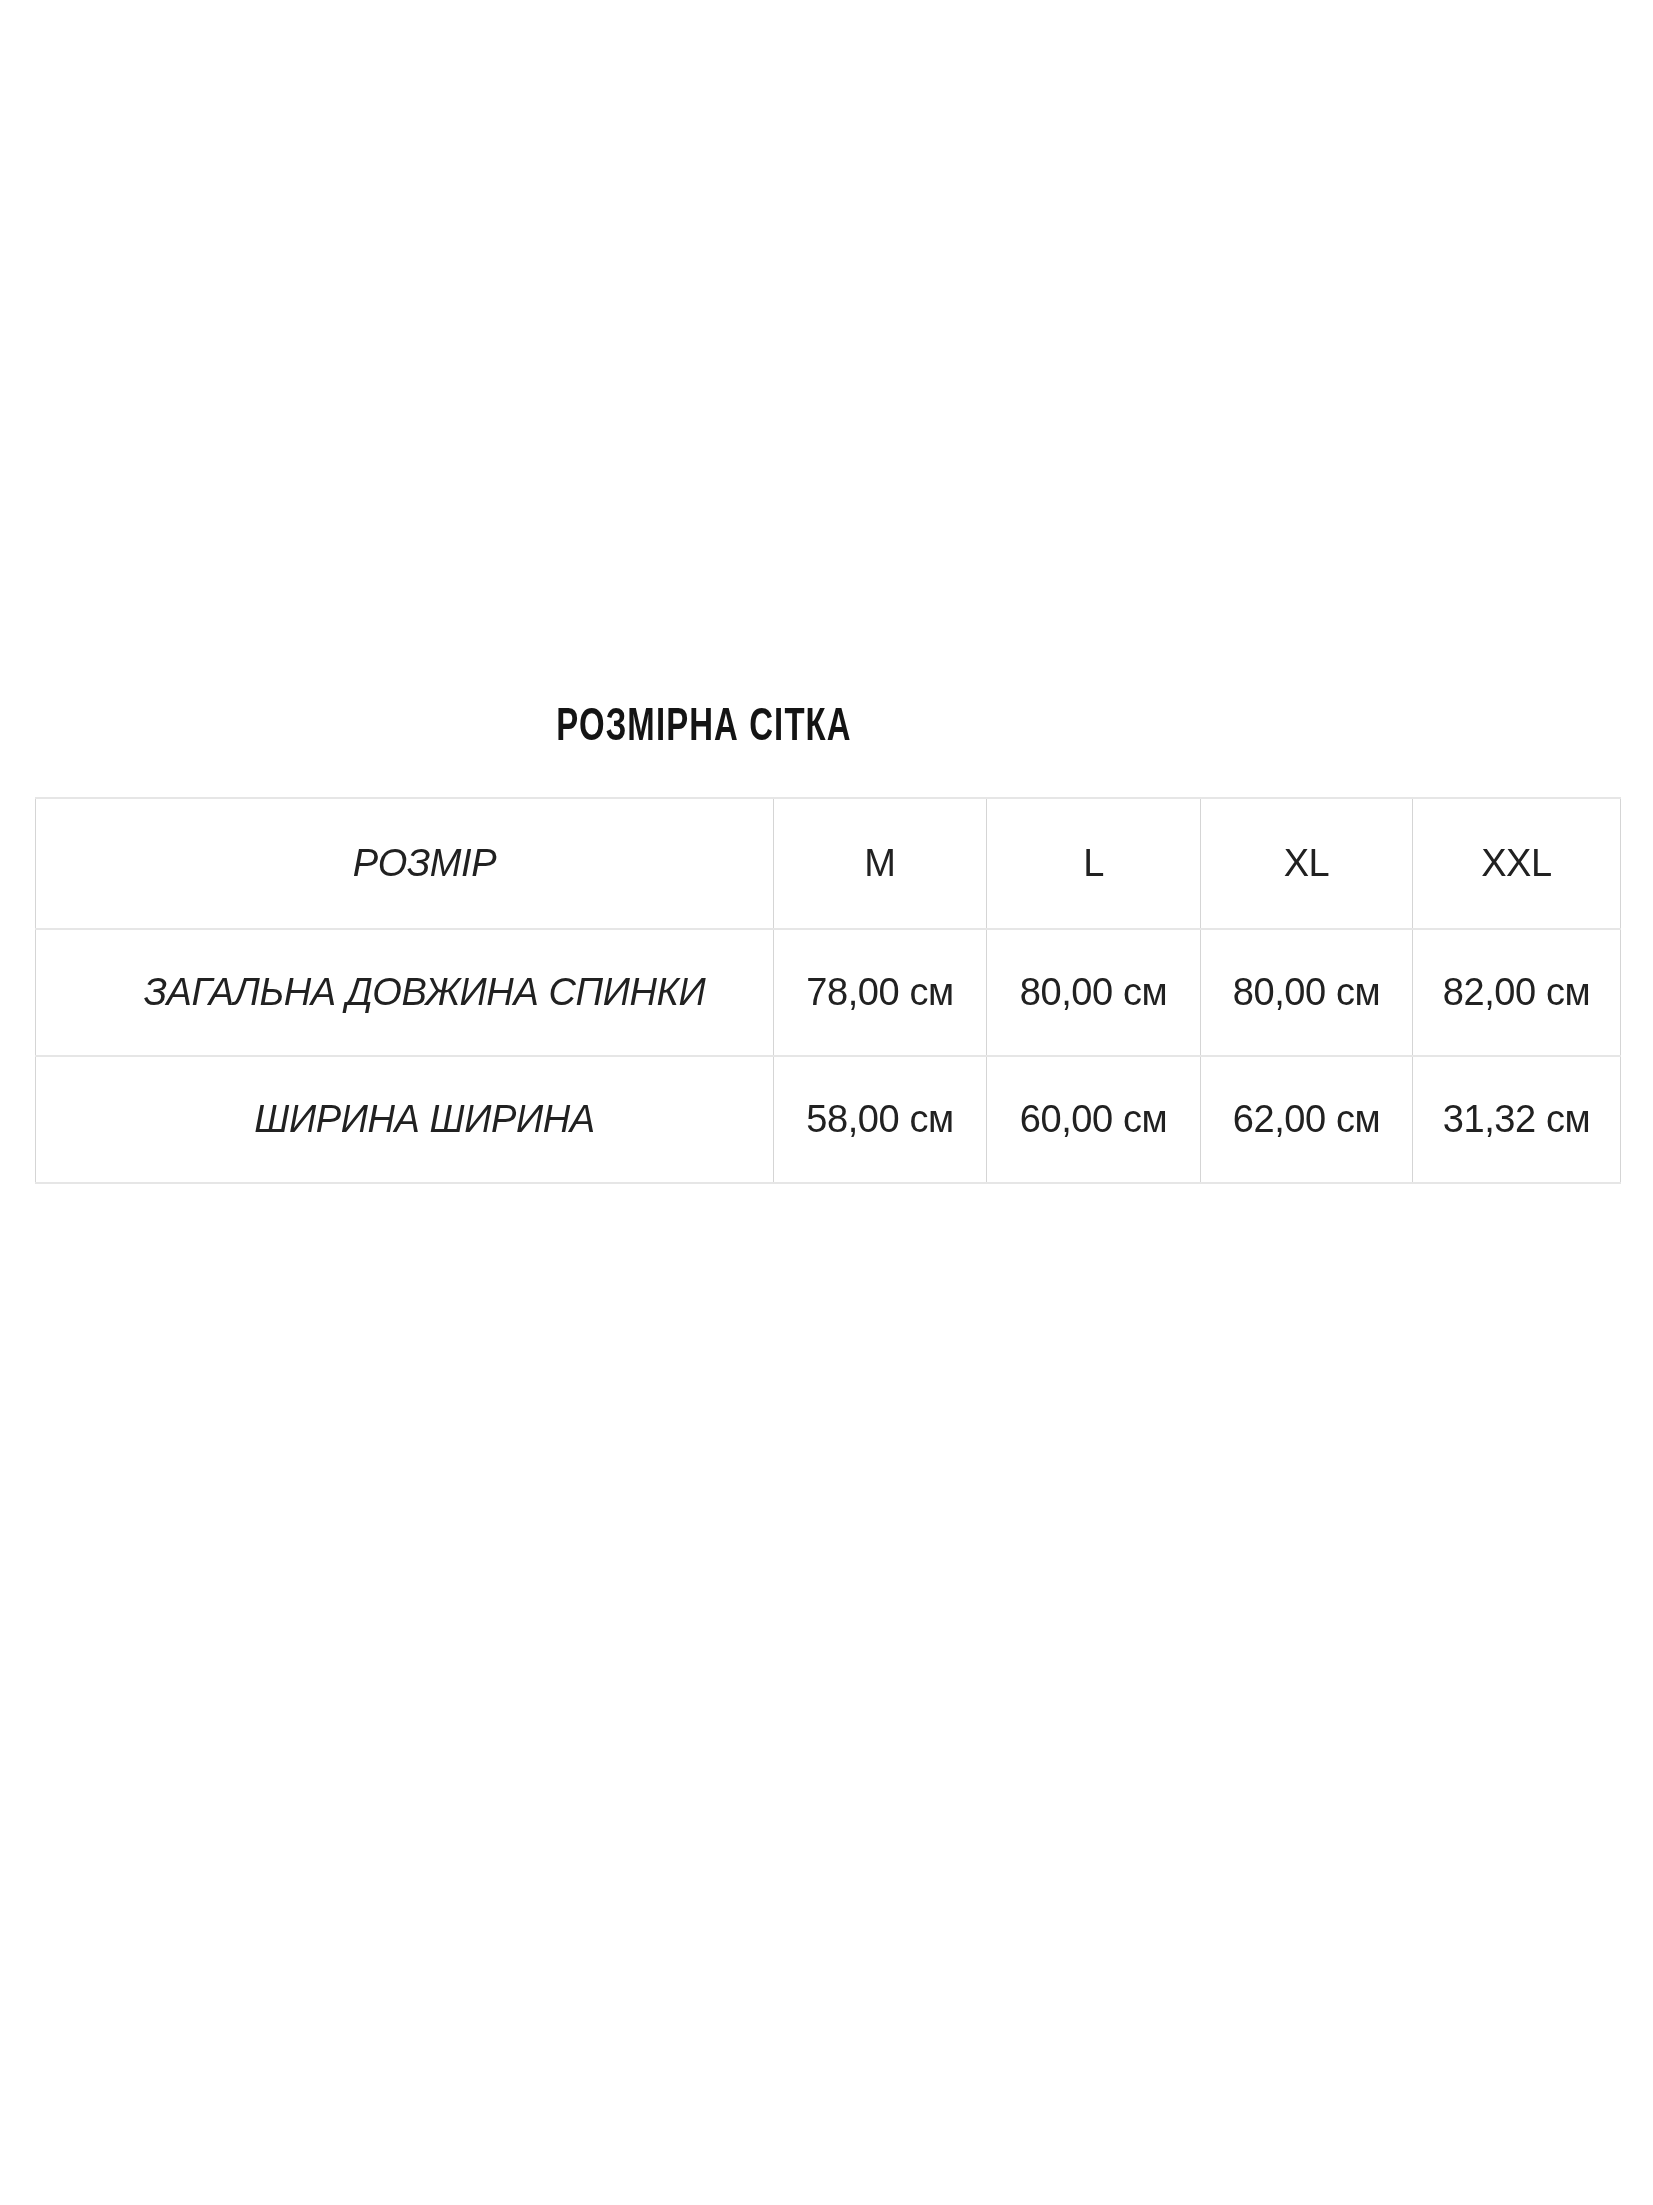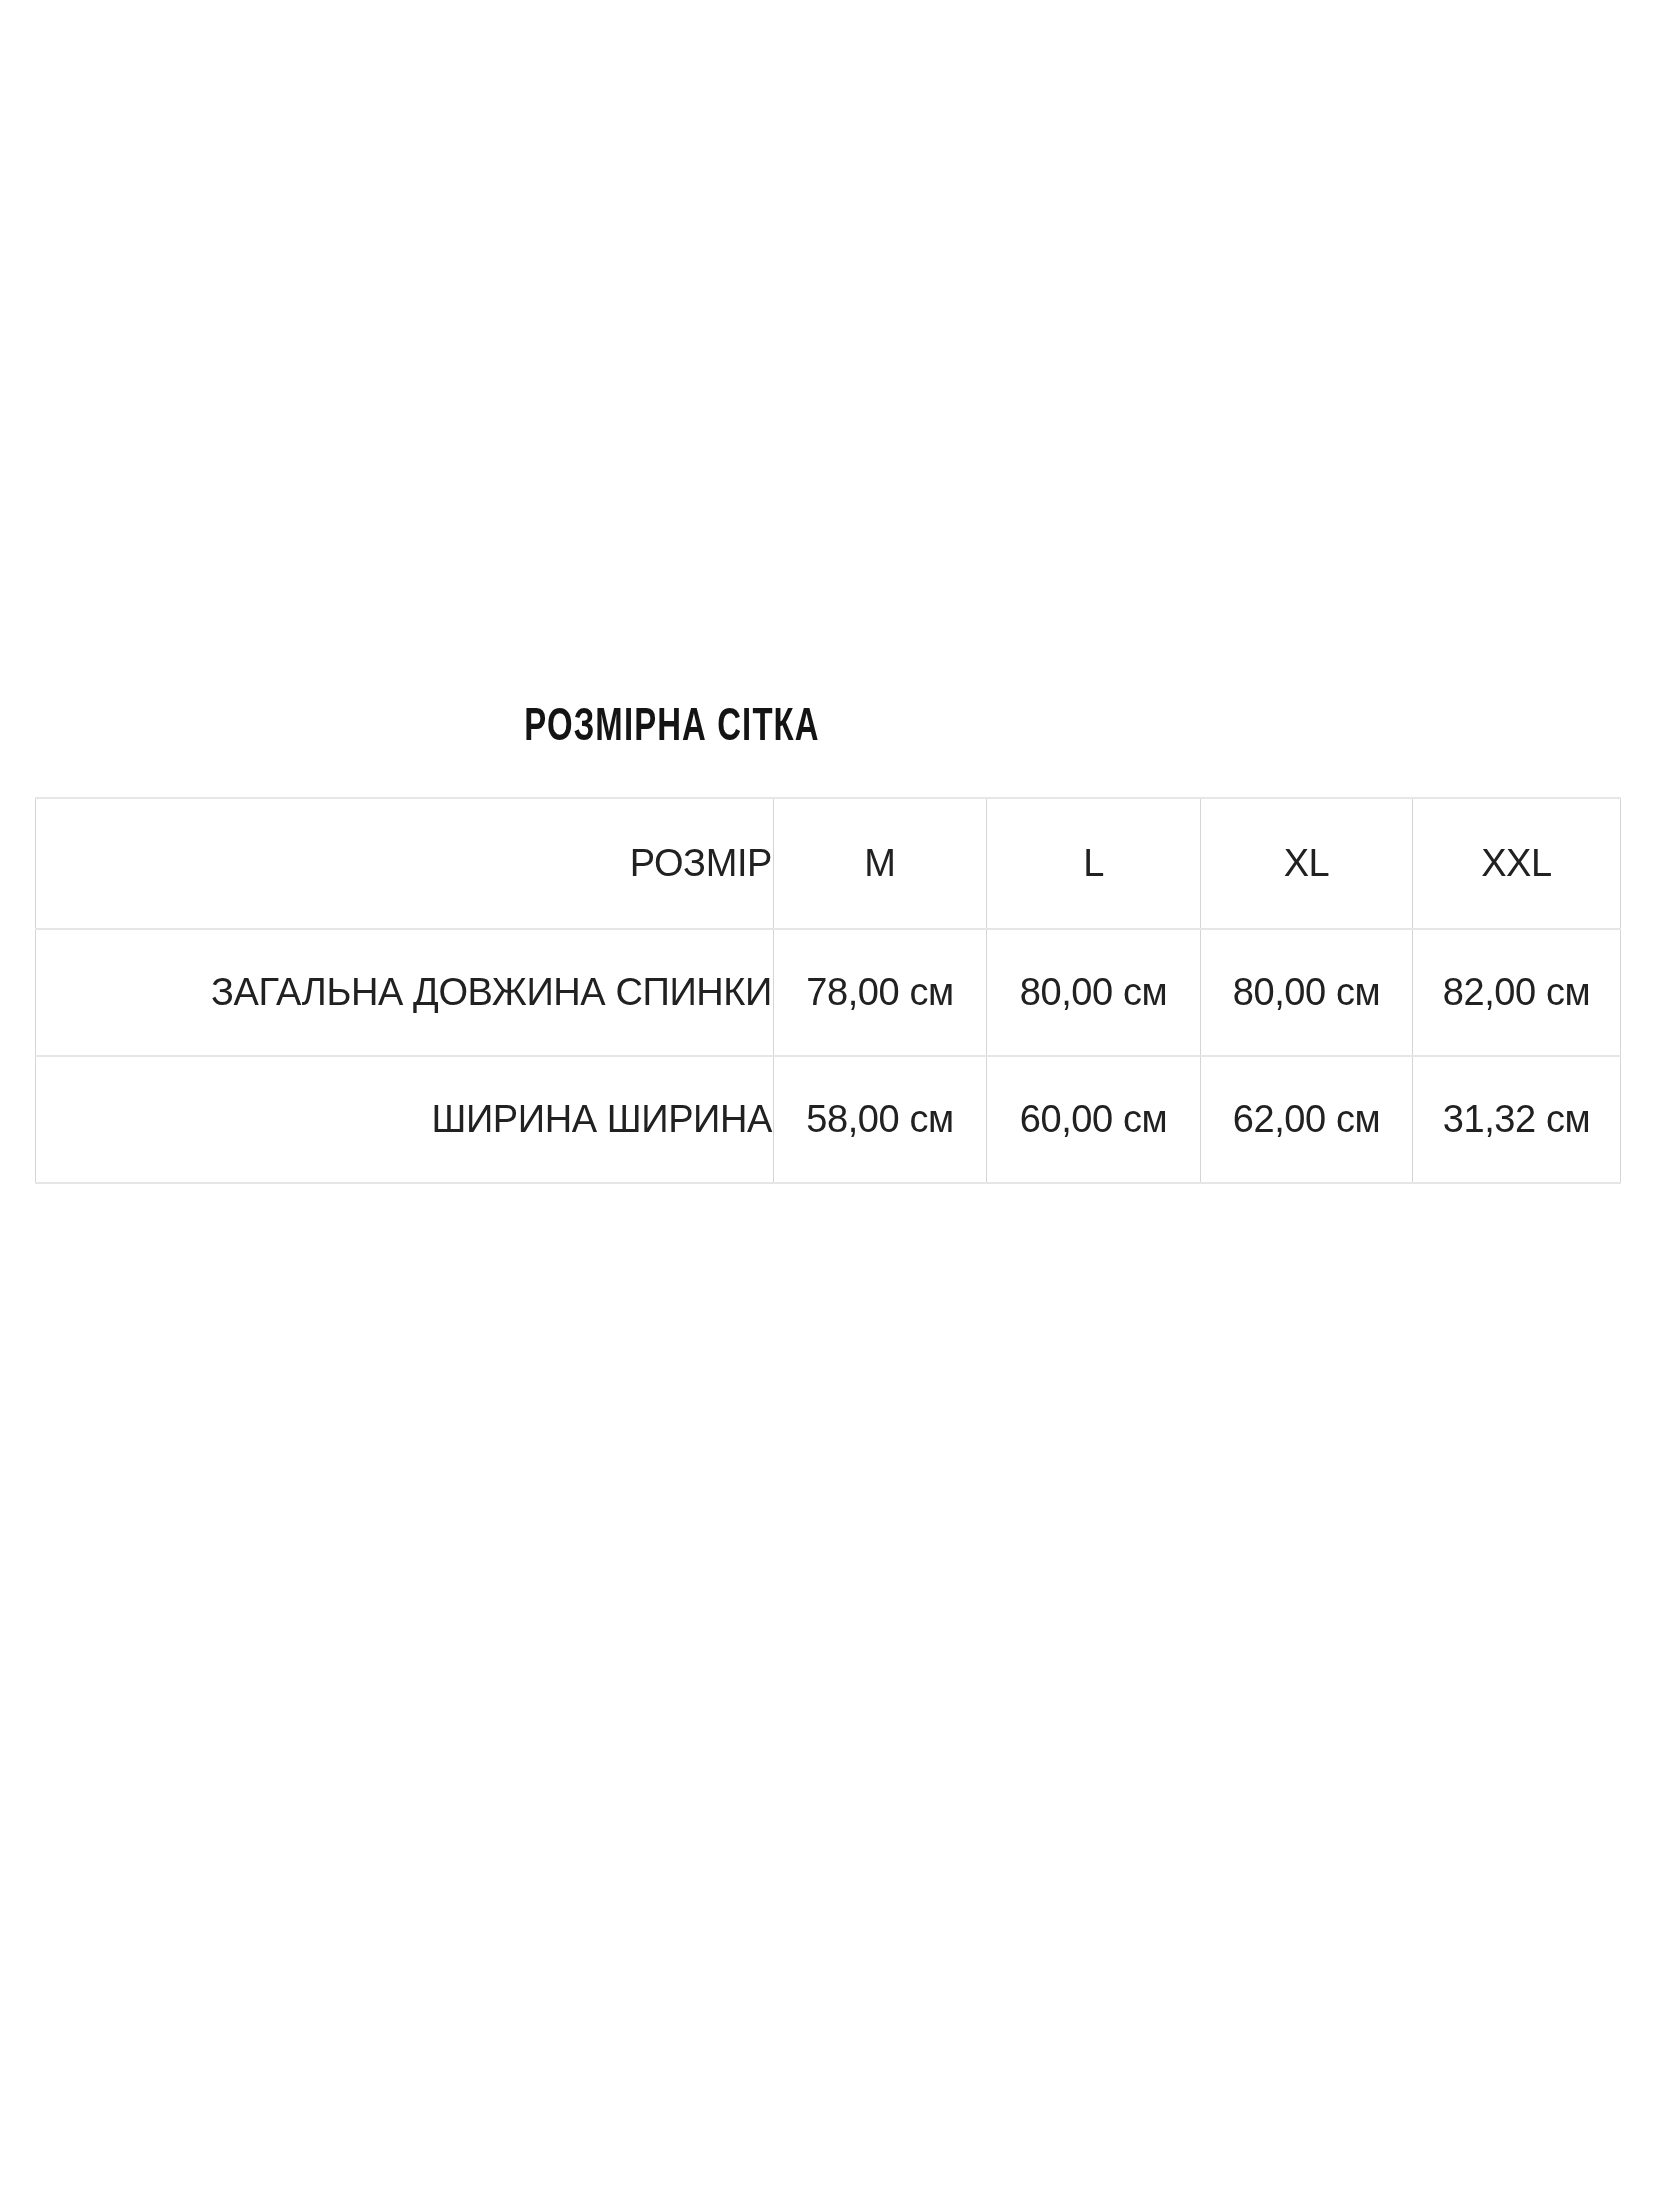--- a/index.html
+++ b/index.html
@@ -15,20 +15,21 @@
     font-family: "Liberation Sans", sans-serif;
     color: #212121;
     overflow: hidden;
   }
   .title-wrap {
     position: absolute;
     top: 699px;
     left: 0;
     width: 1344px;
     text-align: center;
+    padding-left: 32px;
   }
   .title {
     display: inline-block;
     font-size: 47px;
     line-height: 49px;
     font-weight: 700;
     letter-spacing: 1.6px;
     color: #141414;
     white-space: nowrap;
     transform: scaleX(0.70);
@@ -51,22 +52,23 @@
     border-bottom: 2.5px solid #e6e6e6;
     vertical-align: middle;
     background: #ffffff;
     letter-spacing: -0.4px;
     overflow: hidden;
     white-space: nowrap;
   }
   table.size-table tr { height: 127px; }
   table.size-table tr.header-row { height: 131px; }
   td.label-cell {
-    text-align: right;
+    text-align: center;
     padding-left: 41px;
+    font-style: italic;
   }
   td.value-cell {
     text-align: center;
     padding: 0;
   }
   .col-label { width: 738px; }
   .col-m  { width: 213px; }
   .col-l  { width: 214px; }
   .col-xl { width: 212px; }
   .col-xxl{ width: 208px; }

